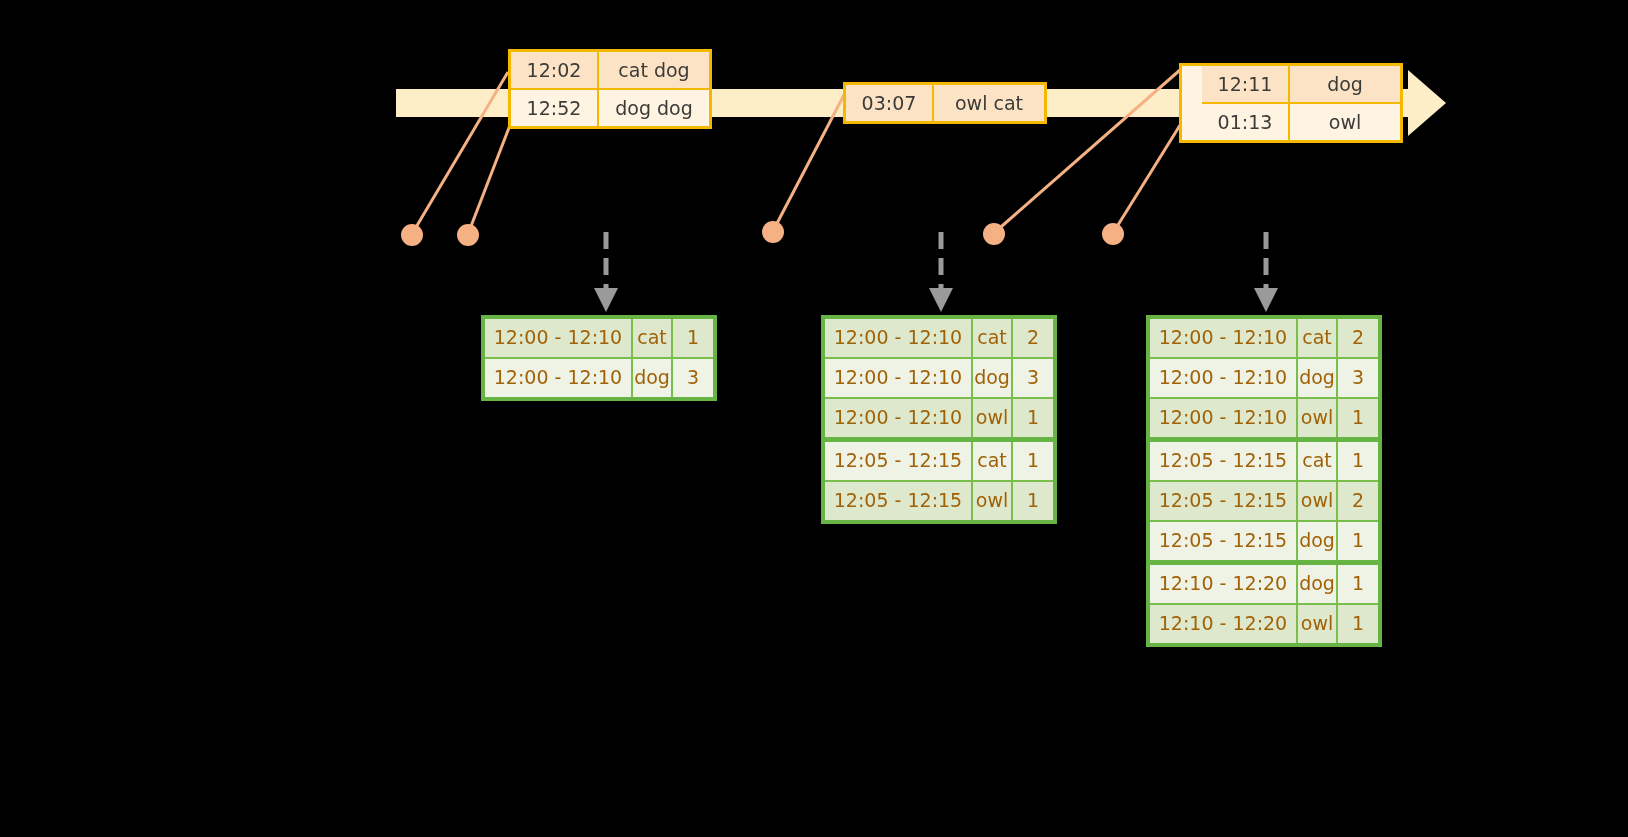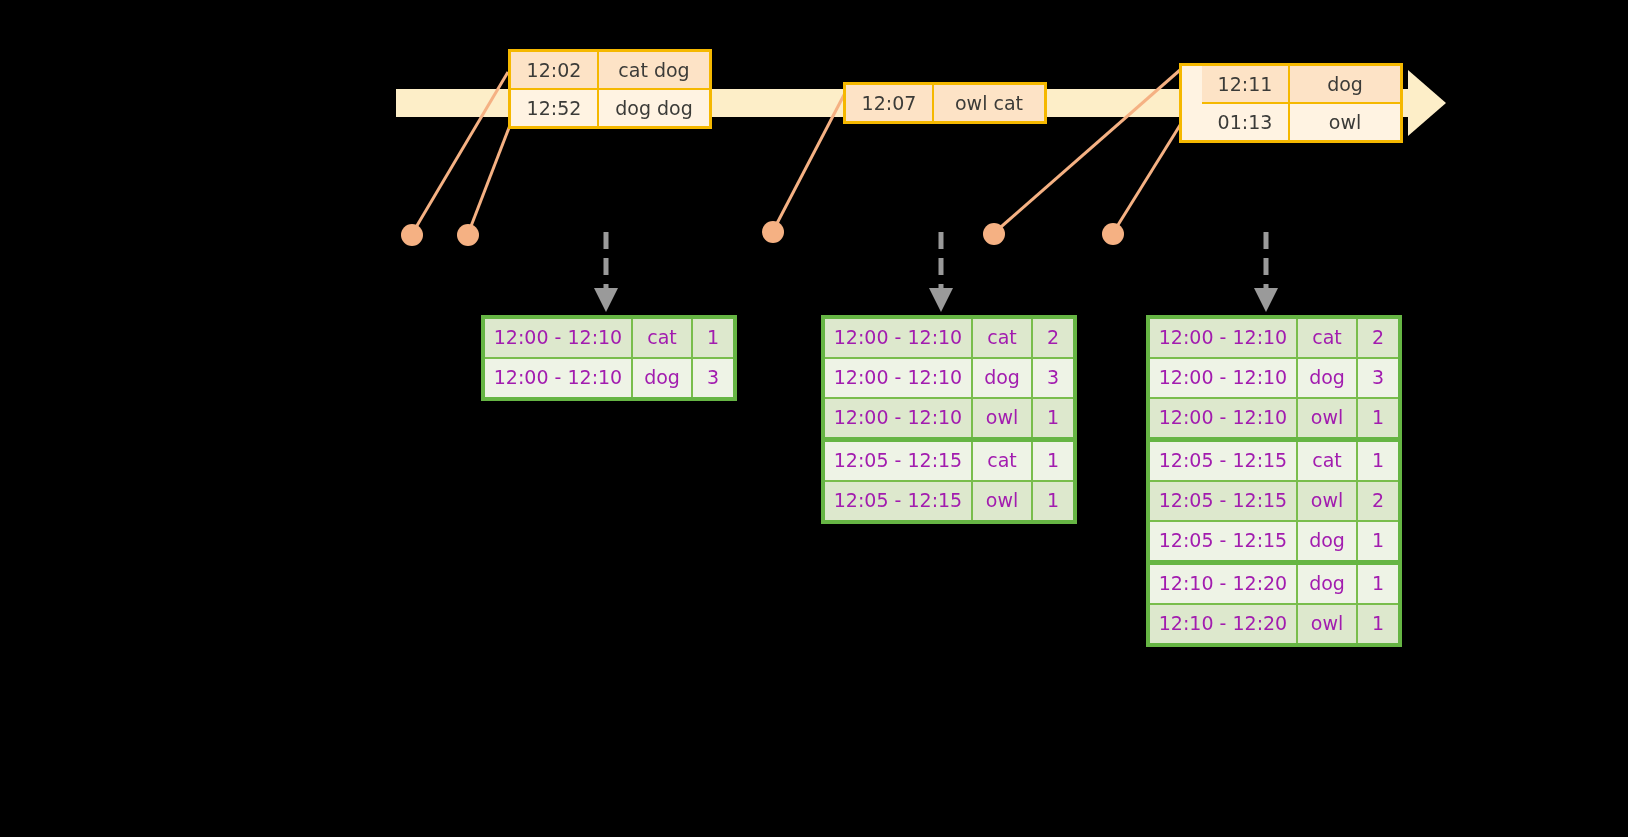--- a/index.html
+++ b/index.html
@@ -97,25 +97,25 @@
     height: 38px;
   }
   .rrow.alt { background: #dde8cd; }
   .rrow + .rrow { border-top: 2px solid #79bd4c; }
   .rrow.grp { border-top: 5px solid #66b544; }
   .rcell {
     height: 100%;
     line-height: 36px;
     text-align: center;
     font-size: 19px;
-    color: #a21caf;
+    color: #a16207;
     box-sizing: border-box;
   }
   .c-win { width: 148px; border-right: 2px solid #79bd4c; }
-  .c-word { width: 60px; border-right: 2px solid #79bd4c; }
+  .c-word { width: 40px; border-right: 2px solid #79bd4c; }
   .c-cnt { width: 40px; }
 
   #tbl-1 { left: 481px; top: 315px; }
   #tbl-2 { left: 821px; top: 315px; }
   #tbl-3 { left: 1146px; top: 315px; }
 
   svg.overlay {
     position: absolute;
     left: 0; top: 0;
     width: 1628px;
@@ -164,21 +164,21 @@
       <div class="evt-words">cat dog</div>
     </div>
     <div class="evt-row">
       <div class="evt-time">12:52</div>
       <div class="evt-words">dog dog</div>
     </div>
   </div>
 
   <div class="evt-group" id="evt-b">
     <div class="evt-row shade">
-      <div class="evt-time">12:07</div>
+      <div class="evt-time">03:07</div>
       <div class="evt-words">owl cat</div>
     </div>
   </div>
 
   <div class="evt-group" id="evt-c">
     <div class="evt-row shade">
       <div class="evt-time">12:11</div>
       <div class="evt-words">dog</div>
     </div>
     <div class="evt-row">

